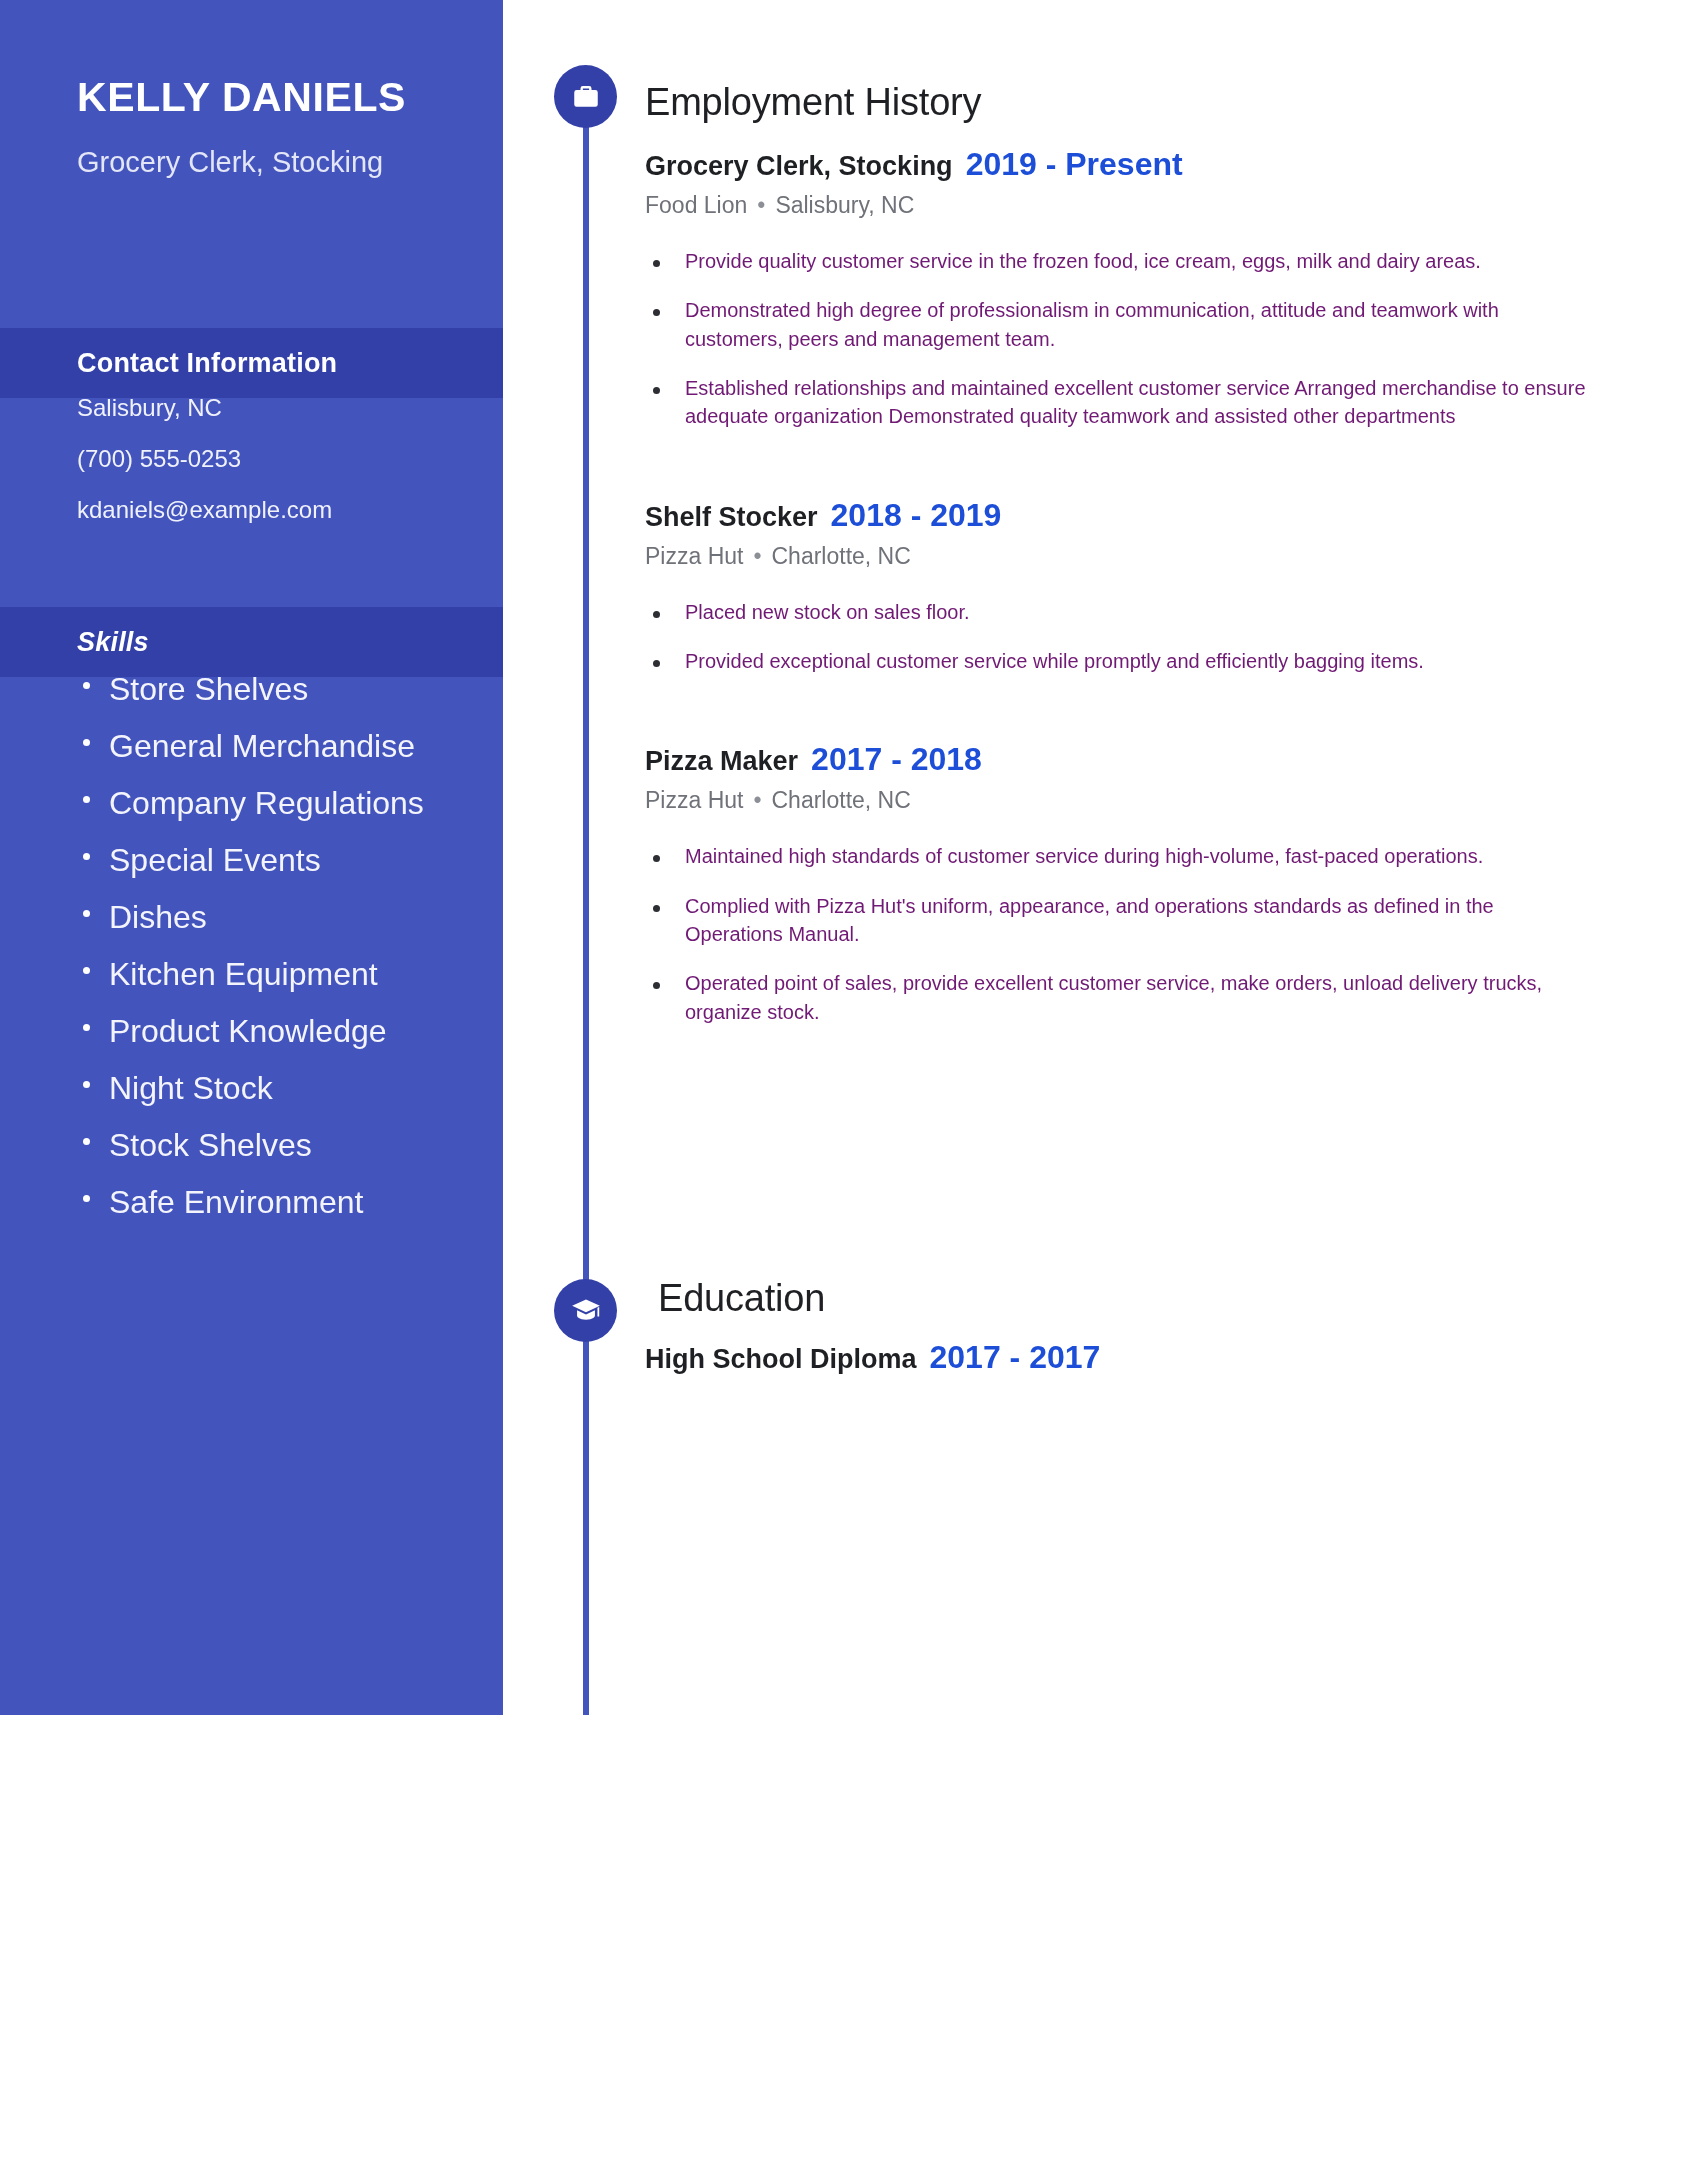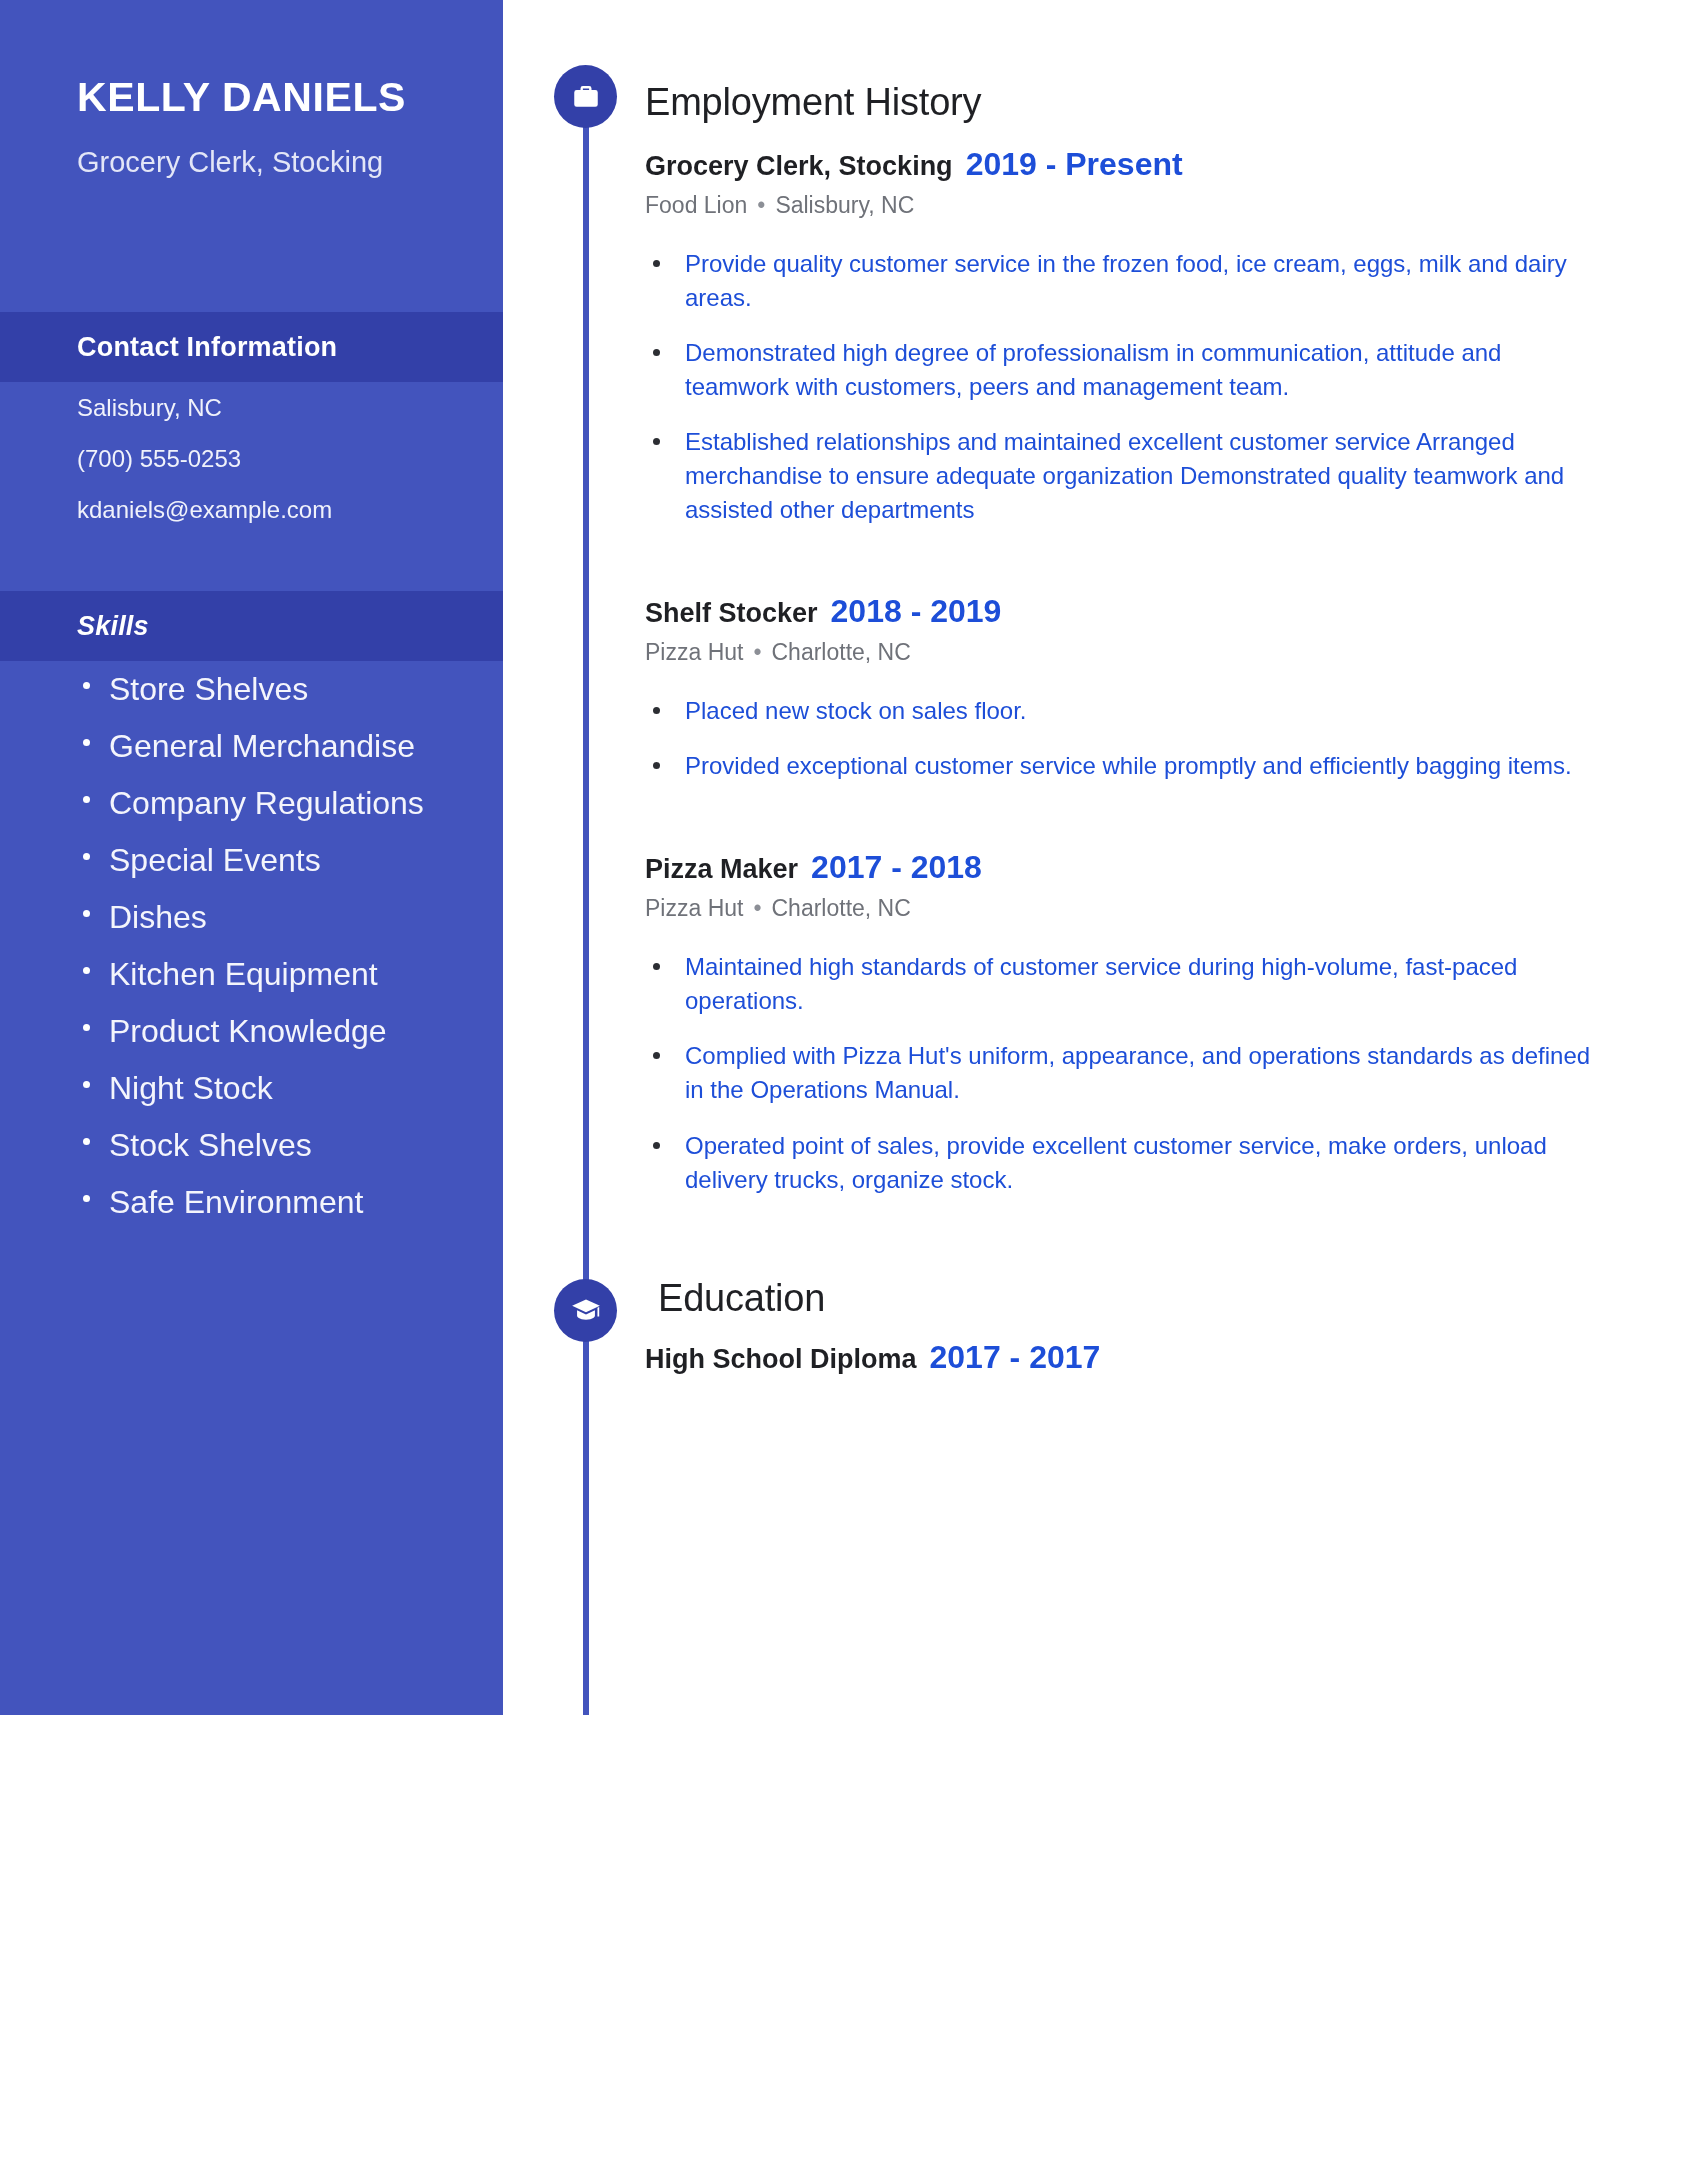--- a/index.html
+++ b/index.html
@@ -50,20 +50,21 @@
     color: #e3e6f7;
     max-width: 307px;
   }
 
   .band {
     background: #3340a8;
     height: 70px;
     display: flex;
     align-items: center;
     padding-left: 77px;
+    margin-top: 16px;
   }
 
   .band-title {
     font-size: 27px;
     font-weight: 700;
     color: #ffffff;
     letter-spacing: 0.2px;
   }
 
   #contact-band { position: absolute; top: 312px; left: 0; width: 503px; }
@@ -187,23 +188,23 @@
     color: #8c8f96;
   }
 
   .bullets {
     margin-top: 26px;
     margin-bottom: 34px;
     list-style: none;
   }
   .bullets li {
     position: relative;
-    font-size: 24px;
+    font-size: 20px;
     line-height: 1.42;
-    color: #1d4ed8;
+    color: #701a75;
     padding-left: 40px;
     margin-bottom: 21px;
   }
   .bullets li:last-child { margin-bottom: 0; }
   .bullets li::before {
     content: "";
     position: absolute;
     left: 8px;
     top: 13px;
     width: 7px;

